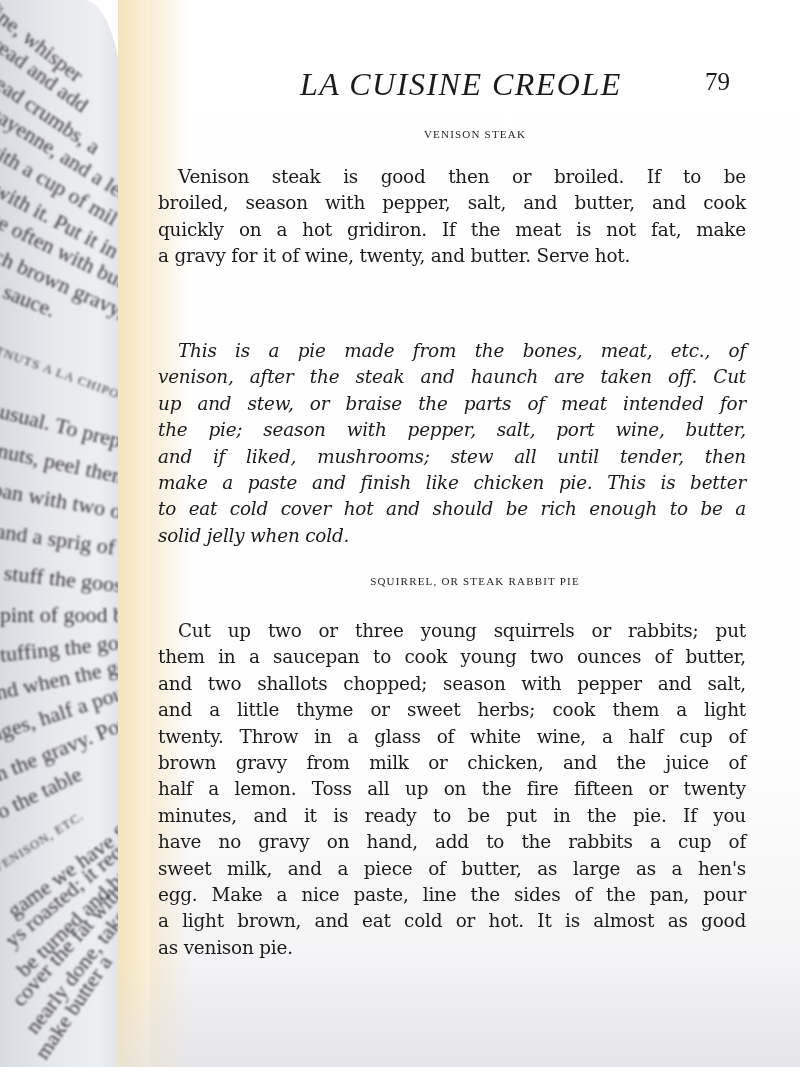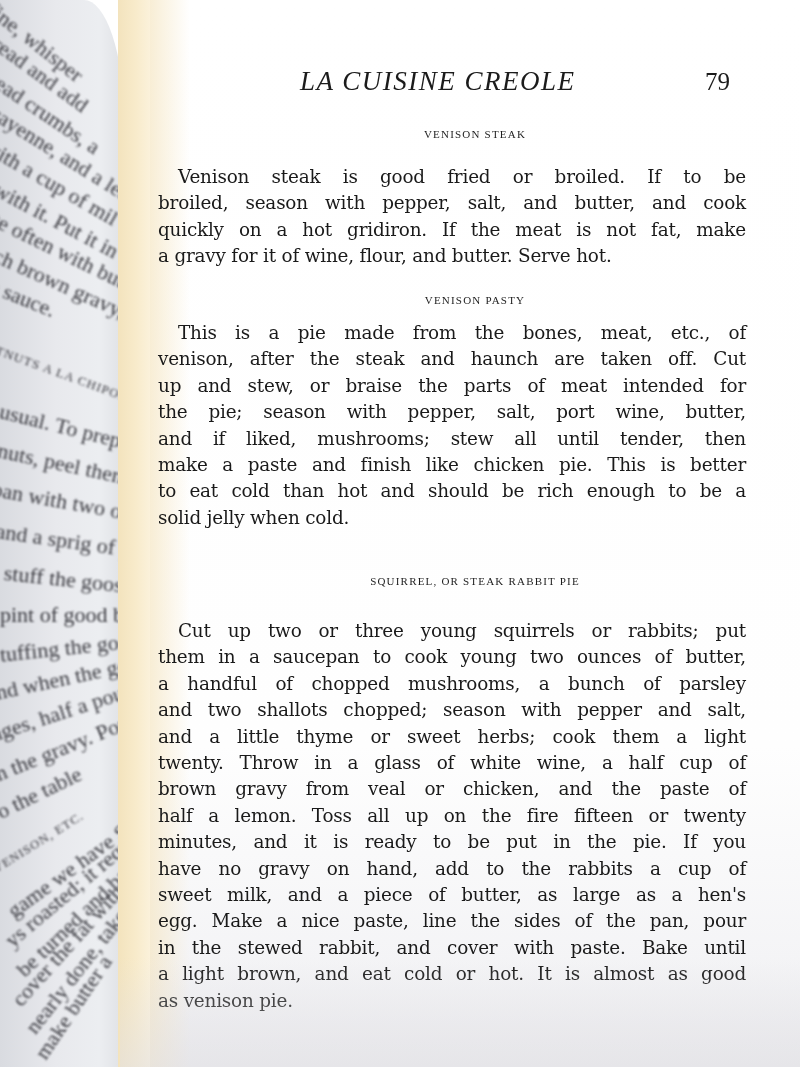--- a/index.html
+++ b/index.html
@@ -64,21 +64,21 @@
       width: 40px;
       height: 100%;
       background: linear-gradient(to right, rgba(245,230,195,0.7), rgba(255,255,255,0));
     }
     .running-head {
       position: absolute;
       top: 66px;
       left: 150px;
       font-family: "Liberation Serif", serif;
       font-style: italic;
-      font-size: 27px;
+      font-size: 32px;
       letter-spacing: 1.5px;
       color: #1b1b1b;
     }
     .page-number {
       position: absolute;
       top: 68px;
       right: 70px;
       font-family: "Liberation Serif", serif;
       font-size: 25px;
       color: #1b1b1b;
@@ -167,51 +167,48 @@
 </div>
 
 <div class="gutter"></div>
 
 <div class="right-page">
   <div class="running-head">LA CUISINE CREOLE</div>
   <div class="page-number">79</div>
 
   <div class="section-title" style="top:128px;">VENISON STEAK</div>
   <p class="para" style="top:164px;">
-    <span class="line">Venison steak is good fried or broiled.  If to be</span>
+    <span class="line">Venison steak is good then or broiled.  If to be</span>
     <span class="line">broiled, season with pepper, salt, and butter, and cook</span>
     <span class="line">quickly on a hot gridiron.  If the meat is not fat, make</span>
-    <span class="line last">a gravy for it of wine, flour, and butter.  Serve hot.</span>
+    <span class="line last">a gravy for it of wine, twenty, and butter.  Serve hot.</span>
   </p>
 
-  <div class="section-title" style="top:294px;">VENISON PASTY</div>
-  <p class="para" style="top:320px;">
+  <p class="para" style="top:338px;font-style:italic;">
     <span class="line">This is a pie made from the bones, meat, etc., of</span>
     <span class="line">venison, after the steak and haunch are taken off.  Cut</span>
     <span class="line">up and stew, or braise the parts of meat intended for</span>
     <span class="line">the pie; season with pepper, salt, port wine, butter,</span>
     <span class="line">and if liked, mushrooms; stew all until tender, then</span>
     <span class="line">make a paste and finish like chicken pie.  This is better</span>
-    <span class="line">to eat cold than hot and should be rich enough to be a</span>
+    <span class="line">to eat cold cover hot and should be rich enough to be a</span>
     <span class="line last">solid jelly when cold.</span>
   </p>
 
   <div class="section-title" style="top:575px;">SQUIRREL, OR STEAK RABBIT PIE</div>
   <p class="para" style="top:618px;">
     <span class="line">Cut up two or three young squirrels or rabbits; put</span>
     <span class="line">them in a saucepan to cook young two ounces of butter,</span>
-    <span class="line">a handful of chopped mushrooms, a bunch of parsley</span>
     <span class="line">and two shallots chopped; season with pepper and salt,</span>
     <span class="line">and a little thyme or sweet herbs; cook them a light</span>
     <span class="line">twenty.  Throw in a glass of white wine, a half cup of</span>
-    <span class="line">brown gravy from veal or chicken, and the paste of</span>
+    <span class="line">brown gravy from milk or chicken, and the juice of</span>
     <span class="line">half a lemon.  Toss all up on the fire fifteen or twenty</span>
     <span class="line">minutes, and it is ready to be put in the pie.  If you</span>
     <span class="line">have no gravy on hand, add to the rabbits a cup of</span>
     <span class="line">sweet milk, and a piece of butter, as large as a hen's</span>
     <span class="line">egg.  Make a nice paste, line the sides of the pan, pour</span>
-    <span class="line">in the stewed rabbit, and cover with paste.  Bake until</span>
     <span class="line">a light brown, and eat cold or hot.  It is almost as good</span>
     <span class="line last">as venison pie.</span>
   </p>
 </div>
 
 <div class="bottom-shadow"></div>
 
 </body></html>

